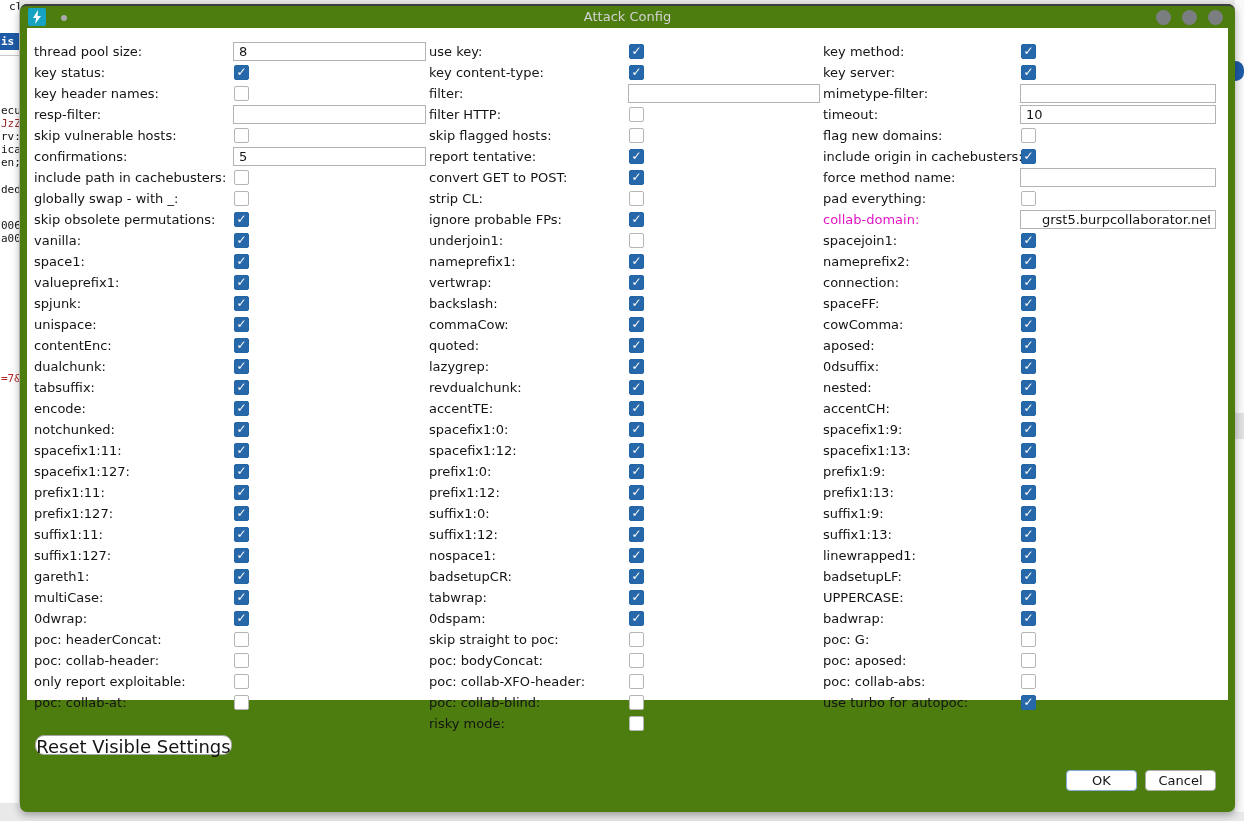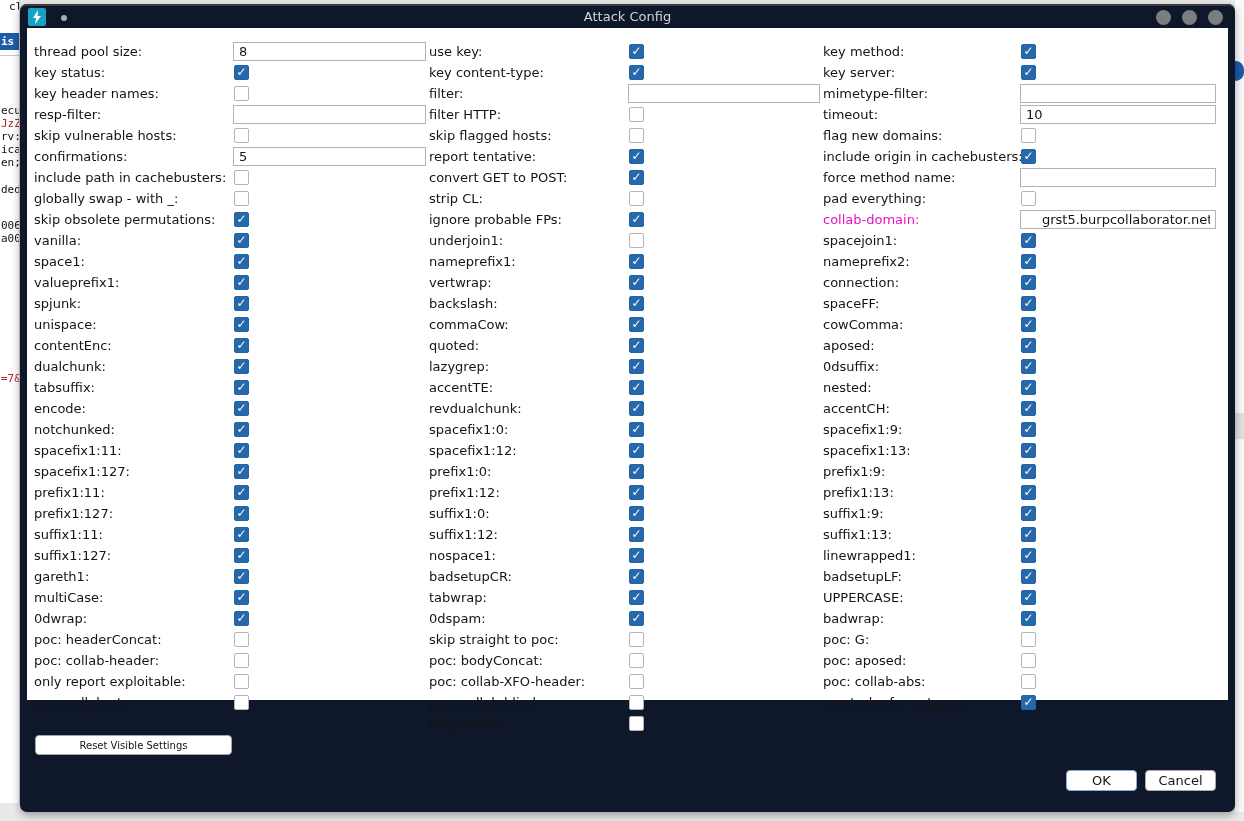--- a/index.html
+++ b/index.html
@@ -13,21 +13,21 @@
   .bg-frag { position:absolute; left:1px; white-space:pre; line-height:12px; }
   .bg-selrow { position:absolute; left:0; top:33px; width:20px; height:17px; background:#1e5ba6;
                color:#ffffff; font-weight:bold; font-size:11px; line-height:17px; padding-left:1px; }
   .bg-hline { position:absolute; left:0; top:55px; width:20px; height:1px; background:#c9c9c9; }
   .bg-right { position:absolute; right:0; top:0; width:9px; height:812px; background:#fafafa; overflow:visible; }
   .bg-pill { position:absolute; left:-8px; top:61px; width:17px; height:20px; background:#1d5ba7; border-radius:9px; }
   .bg-grayblock { position:absolute; left:0; top:413px; width:9px; height:26px; background:#e1e1e1; }
 
   
   .dialog { position:absolute; left:20px; top:4px; width:1215px; height:808px;
-            background:#0f172a; border-radius:7px; box-shadow:0 3px 9px rgba(0,0,0,0.35); }
+            background:#4d7c0f; border-radius:7px; box-shadow:0 3px 9px rgba(0,0,0,0.35); }
   .titlebar { position:absolute; left:0; top:0; right:0; height:24px;
               border-radius:7px 7px 0 0; border-top:2px solid #3b3d3f; }
   .app-icon { position:absolute; left:8px; top:2px; width:18px; height:18px;
               background:#16a3c2; border-radius:2px; }
   .mod-dot { position:absolute; left:41px; top:9px; width:6px; height:6px; border-radius:50%; background:#a9abad; }
   .title { text-align:center; line-height:21px; color:#d2d3d4; font-size:13px; }
   .win-controls { position:absolute; right:12px; top:4px; display:flex; gap:11px; }
   .win-circle { width:15px; height:15px; border-radius:50%; background:#7b7e81; cursor:pointer; }
 
   .content { position:absolute; left:7px; top:24px; width:1201px; height:672px; background:#ffffff; }
@@ -41,21 +41,21 @@
   .tfield { position:absolute; top:1px; height:19px; border:1px solid #b3b3b3; background:#ffffff;
             font-size:13px; padding:0 5px; font-family:inherit; color:#141414; outline:none; }
   .cb { position:absolute; top:3px; width:15px; height:15px; border:1px solid #b5b5b5;
         border-radius:2px; background:#ffffff; cursor:pointer; }
   .cb.checked { background:#2668a9; border-color:#2265a5; color:#ffffff;
                 font-size:12px; line-height:13px; text-align:center; font-weight:bold; }
   .cb.checked::after { content:"✓"; }
 
   
   .reset-btn { position:absolute; left:8px; top:707px; width:197px; height:20px; background:#ffffff;
-               border:1px solid #a6a6a6; border-radius:4px; font-size:10px; font-family:inherit;
+               border:1px solid #a6a6a6; border-radius:9px; font-size:18px; font-family:inherit;
                color:#141414; cursor:pointer; }
   .ok-btn, .cancel-btn { position:absolute; top:742px; width:71px; height:21px; background:#ffffff;
                border-radius:4px; font-size:13px; font-family:inherit; color:#141414; cursor:pointer; }
   .ok-btn { left:1039px; border:1px solid #85acdd; }
   .cancel-btn { left:1118px; border:1px solid #ababab; }
 </style>
 </head>
 <body>
 
 <div class="bg-left">
@@ -282,25 +282,25 @@
         </div>
         <div class="row">
           <span class="lbl">quoted:</span>
           <div class="cb checked" style="left: 200px;"></div>
         </div>
         <div class="row">
           <span class="lbl">lazygrep:</span>
           <div class="cb checked" style="left: 200px;"></div>
         </div>
         <div class="row">
+          <span class="lbl">revdualchunk:</span>
+          <div class="cb checked" style="left: 200px;"></div>
+        </div>
+        <div class="row">
           <span class="lbl">accentTE:</span>
-          <div class="cb checked" style="left: 200px;"></div>
-        </div>
-        <div class="row">
-          <span class="lbl">revdualchunk:</span>
           <div class="cb checked" style="left: 200px;"></div>
         </div>
         <div class="row">
           <span class="lbl">spacefix1:0:</span>
           <div class="cb checked" style="left: 200px;"></div>
         </div>
         <div class="row">
           <span class="lbl">spacefix1:12:</span>
           <div class="cb checked" style="left: 200px;"></div>
         </div>

